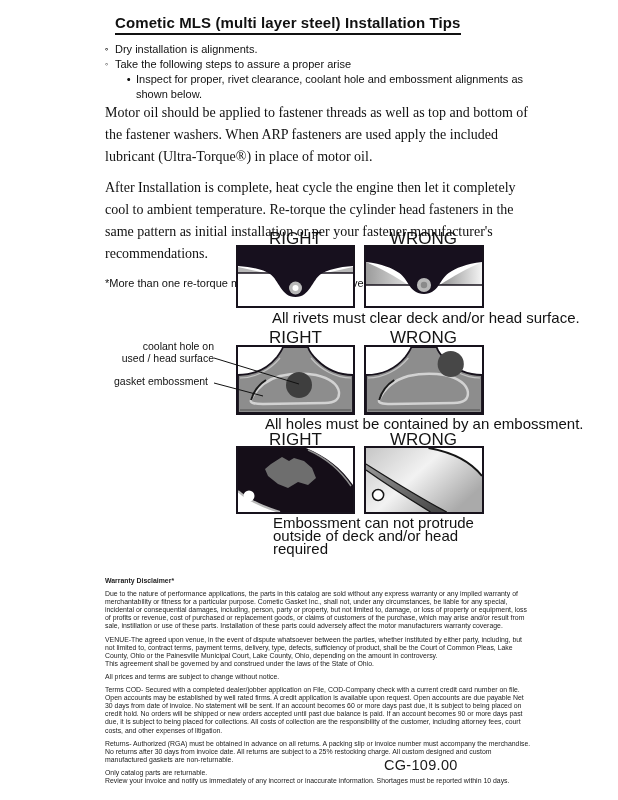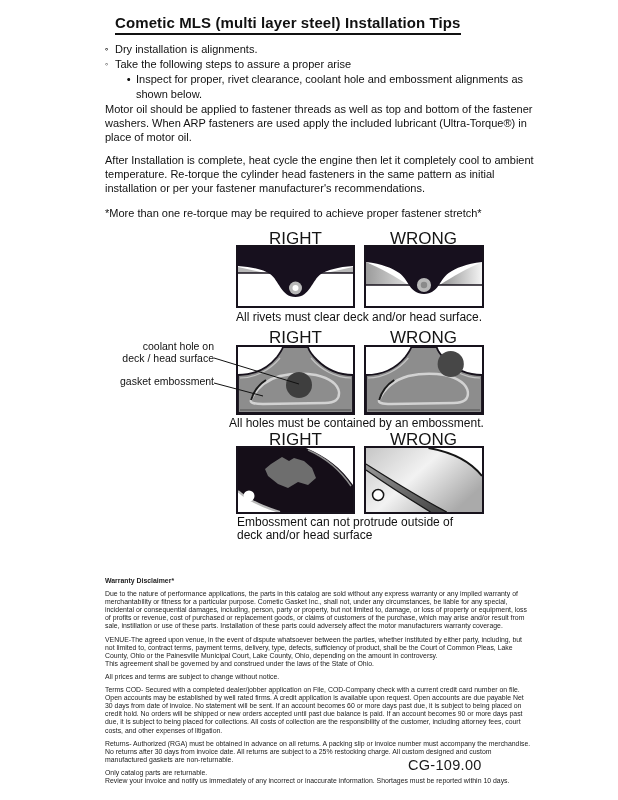--- a/index.html
+++ b/index.html
@@ -8,35 +8,35 @@
   
   .content{position:absolute;left:105px;top:14px;width:432px;}
   .title{display:inline-block;margin:0 0 7px 10px;font-size:15px;font-weight:bold;
          border-bottom:2px solid #111;padding-bottom:2px;letter-spacing:.1px;}
   .bullets{font-size:11px;line-height:15px;}
   .b1{position:relative;padding-left:10px;}
   .b1 .mk{position:absolute;left:0;top:0;font-size:9px;}
   .b2{position:relative;padding-left:31px;}
   .b2 .mk{position:absolute;left:22px;top:0;font-size:10px;}
   .diesel-h{margin:13px 0 5px 0;font-size:12.5px;font-weight:bold;}
-  .para{margin:0 0 9px 0;font-size:11px;line-height:14px;}
+  .para{margin:0 0 9px 0;font-size:14px;line-height:22px;font-family:Liberation Serif, serif;}
   .note{margin-top:12px;font-size:11px;}
   
   .fig-label{position:absolute;width:119px;text-align:center;font-size:17px;color:#151515;}
   .fig-box{position:absolute;border:2px solid #17121c;background:#fff;box-sizing:border-box;}
   .fig-box svg{display:block;width:100%;height:100%;}
-  .caption{position:absolute;font-size:12px;line-height:13px;color:#111;}
+  .caption{position:absolute;font-size:15px;line-height:13px;color:#111;margin-left:36px;}
   .callout{position:absolute;width:96px;text-align:right;font-size:10.5px;line-height:11.5px;color:#111;}
   .leader{position:absolute;overflow:visible;}
   
   .disclaimer{position:absolute;left:105px;top:577px;width:427px;font-size:6.9px;line-height:8.1px;color:#222;}
   .disclaimer .dh{font-weight:bold;margin:0 0 5px 0;}
   .disclaimer p{margin:0 0 5px 0;}
   .disclaimer p.tight{margin:0;}
-  .doc-code{position:absolute;left:384px;top:757px;font-size:14.5px;color:#1a1a1a;letter-spacing:.3px;margin-left:24px;}
+  .doc-code{position:absolute;left:384px;top:757px;font-size:14.5px;color:#1a1a1a;letter-spacing:.3px;}
 </style>
 </head>
 <body>
 
 <div class="page">
 
   <div class="content">
     <h1 class="title">Cometic MLS (multi layer steel) Installation Tips</h1>
     <div class="bullets">
       <div class="b1"><span class="mk">◦</span></div>
@@ -83,23 +83,23 @@
       <circle cx="57.5" cy="38" r="3.2" fill="#8a8a8a"></circle>
     </svg>
   </div>
   <div class="caption" style="left:236px;top:311px;">All rivets must clear deck and/or head surface.</div>
 
   <div class="fig-label" style="left:236px;top:328px;">RIGHT</div>
   <div class="fig-label" style="left:364px;top:328px;">WRONG</div>
 
   <div class="callout" style="left:118px;top:341px;">
     <div>coolant hole on</div>
-    <div>deck / head surface</div>
+    <div>used / head surface</div>
   </div>
-  <div class="callout" style="left:118px;top:376px;">
+  <div class="callout" style="left:112px;top:376px;">
     <div>gasket embossment</div>
   </div>
   <svg class="leader" style="left:214px;top:344px;width:90px;height:56px;z-index:5;" viewBox="0 0 90 56">
     <line x1="0" y1="14" x2="85" y2="40" stroke="#111" stroke-width="1"></line>
     <line x1="0" y1="39" x2="49" y2="52" stroke="#111" stroke-width="1"></line>
   </svg>
 
   <div class="fig-box" style="left:236px;top:345px;width:119px;height:70px;">
     <svg viewBox="0 0 115 66" preserveAspectRatio="none">
       <rect width="115" height="66" fill="#ffffff"></rect>
@@ -155,21 +155,21 @@
       </defs>
       <rect width="115" height="64" fill="url(#g3)"></rect>
       <path d="M62,0 H115 V28 C104,14 85,4 62,0 Z" fill="#ffffff"></path>
       <path d="M62,0 C85,4 104,14 115,28" stroke="#151515" stroke-width="2" fill="none"></path>
       <path d="M0,16 C22,30 50,48 80,64 L64,64 C38,48 14,32 0,22 Z" fill="url(#gr3)"></path>
       <path d="M0,16 C22,30 50,48 80,64" stroke="#151515" stroke-width="1.3" fill="none"></path>
       <path d="M0,22 C14,32 38,48 64,64" stroke="#151515" stroke-width="1.3" fill="none"></path>
       <circle cx="12" cy="47" r="5.5" fill="#ffffff" stroke="#151515" stroke-width="1.5"></circle>
     </svg>
   </div>
-  <div class="caption" style="left:237px;top:516px;width:240px;">Embossment can not protrude outside of deck and/or head surface</div>
+  <div class="caption" style="left:237px;top:516px;width:240px;">Embossment can not protrude outside of deck and/or head required</div>
 
   <div class="disclaimer">
     <div class="dh">Warranty Disclaimer*</div>
     <p>Due to the nature of performance applications, the parts in this catalog are sold without any express warranty or any implied warranty of merchantability or fitness for a particular purpose.  Cometic Gasket Inc., shall not, under any circumstances, be liable for any special, incidental or consequential damages, including, person, party or property, but not limited to, damage, or loss of property or equipment, loss of profits or revenue, cost of purchased or replacement goods, or claims of customers of the purchase, which may arise and/or result from sale, instillation or use of these parts.  Installation of these parts could adversely affect the motor manufacturers warranty coverage.</p>
     <p class="tight">VENUE-The agreed upon venue, in the event of dispute whatsoever between the parties, whether instituted by either party, including, but not limited to, contract terms, payment terms, delivery, type, defects, sufficiency of product, shall be the Court of Common Pleas, Lake County, Ohio or the Painesville Municipal Court, Lake County, Ohio, depending on the amount in controversy.</p>
     <p>This agreement shall be governed by and construed under the laws of the State of Ohio.</p>
     <p>All prices and terms are subject to change without notice.</p>
     <p>Terms COD- Secured with a completed dealer/jobber application on File, COD-Company check with a current credit card number on file.  Open accounts may be established by well rated firms.  A credit application is available upon request.  Open accounts are due payable Net 30 days from date of invoice.  No statement will be sent.  If an account becomes 60 or more days past due, it is subject to being placed on credit hold.  No orders will be shipped or new orders accepted until past due balance is paid.  If an account becomes 90 or more days past due, it is subject to being placed for collections.  All costs of collection are the responsibility of the customer, including attorney fees, court costs, and other expenses of litigation.</p>
     <p>Returns- Authorized (RGA) must be obtained in advance on all returns.  A packing slip or invoice number must accompany the merchandise.  No returns after 30 days from invoice date.  All returns are subject to a 25% restocking charge.  All custom designed and custom manufactured gaskets are non-returnable.</p>
     <p class="tight">Only catalog parts are returnable.</p>

